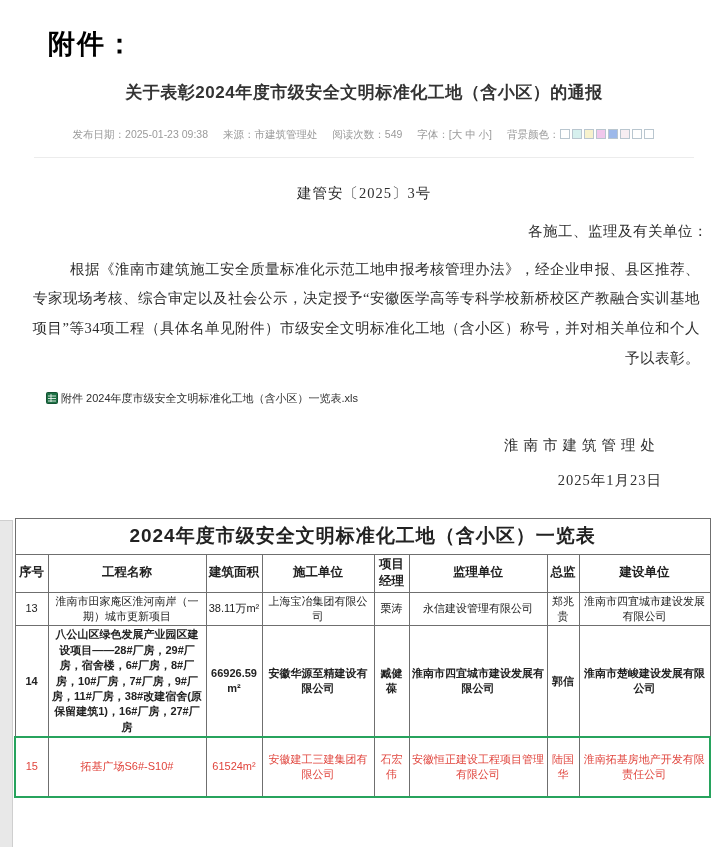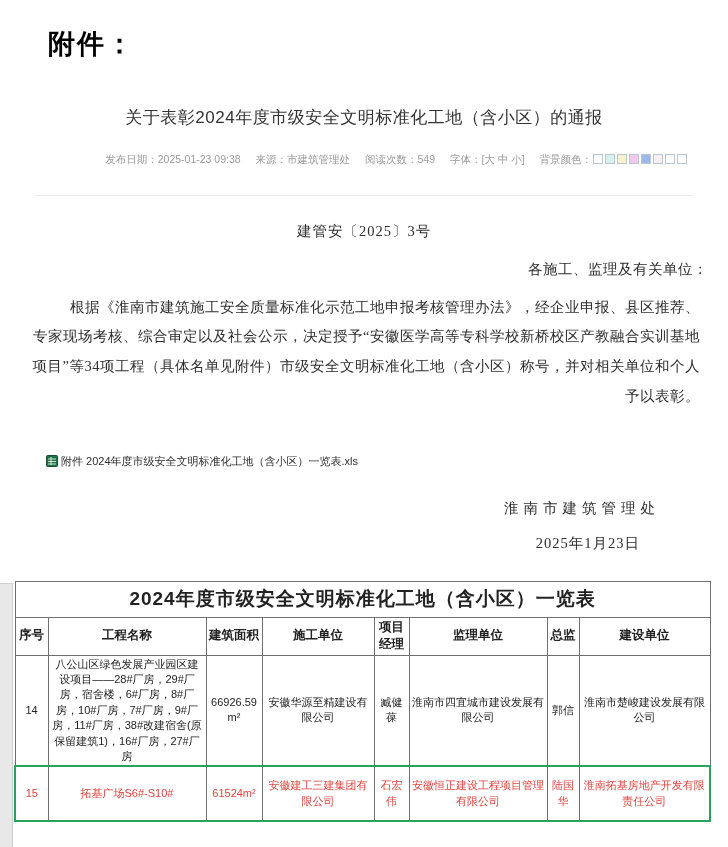--- a/index.html
+++ b/index.html
@@ -6,70 +6,70 @@
   html,body { margin:0; padding:0; }
   body {
     width:728px; height:847px; overflow:hidden; background:#ffffff;
     font-family:"Liberation Sans", sans-serif; color:#333;
   }
   .attach-label {
     margin:26px 0 0 48px; font-size:27px; font-weight:600; color:#000;
     font-family:"Liberation Serif", serif; letter-spacing:2px;
   }
   .doc-title {
-    text-align:center; margin-top:44px; font-size:17px; font-weight:normal; color:#333;
+    text-align:center; margin-top:19px; font-size:17px; font-weight:bold; color:#333;
     letter-spacing:0.5px;
   }
   .meta-line {
-    width:660px; margin:24px auto 0; text-align:right; font-size:10.5px; color:#9a9a9a;
-    padding-bottom:28px; border-bottom:1px solid #ececec; white-space:nowrap;
+    width:660px; margin:24px auto 0; text-align:center; font-size:10.5px; color:#9a9a9a;
+    padding-bottom:15px; border-bottom:1px solid #ececec; white-space:nowrap;
   }
   .meta-item { margin:0 6px; }
   .swatch {
     display:inline-block; width:10px; height:10px; border:1px solid #b9c6cf;
     margin:0 1px; vertical-align:-1px;
   }
   .doc-number {
     text-align:center; margin-top:26px; font-family:"Liberation Serif", serif;
     font-size:14.5px; color:#2e2e2e; letter-spacing:1px;
   }
   .doc-body {
     width:688px; margin:14px auto 0; font-family:"Liberation Serif", serif;
     font-size:14.5px; color:#2e2e2e; line-height:2.05; letter-spacing:0.5px;text-align:right;
   }
   .para { text-indent:2em; margin:8px; }
   .salutation { margin:0; }
   .attach-link {
-    margin:42px 0 0 46px; font-size:11px; color:#2e2e2e; cursor:pointer;
+    margin:17px 0 0 46px; font-size:11px; color:#2e2e2e; cursor:pointer;
     display:flex; align-items:center; gap:3px;
   }
   .xls-icon { width:12px; height:12px; flex:0 0 auto; }
   .signature { text-align:right; font-family:"Liberation Serif", serif; font-size:14.5px; color:#2e2e2e; }
   .sig-org { margin:30px 68px 16px 0; letter-spacing:5px; }
-  .sig-date { margin:14px 88px 0 0; letter-spacing:1px; }
+  .sig-date { margin:14px 66px 0 0; letter-spacing:1px; }
 
   .table-section { position:relative; margin-top:28px; height:360px; }
   .gutter {
     position:absolute; left:0; top:2px; bottom:-20px; width:13px;
     background:#e8e8e8; border-right:1px solid #cfcfcf; border-top:1px solid #cfcfcf;
   }
   table.main {
     border-collapse:collapse; margin-left:14px; width:695px; table-layout:fixed;
     font-size:11px; color:#222; background:#fff;
   }
   table.main td {
     border:1px solid #6f6f6f; text-align:center; vertical-align:middle;
     padding:1px 2px; word-break:break-all; line-height:1.4;
   }
   td.tbl-title { font-size:19px; font-weight:bold; height:36px; letter-spacing:1px; border-bottom-width:1px; }
   tr.head td { font-size:12.5px; font-weight:bold; height:30px; }
   tr[data-name="table-row"]:nth-child(1) td { height:40px; }
   tr[data-name="table-row"]:nth-child(2) td { height:62px; }
   tr[data-name="table-row"]:nth-child(3) td { height:30px; }
-  tr[data-name="table-row"]:nth-child(4) td { height:55px; }
+  tr[data-name="table-row"]:nth-child(4) td { height:55px;font-weight:bold; }
   tr[data-name="table-row"]:nth-child(5) td { height:60px; }
   tr[data-name="table-row"]:nth-child(6) td { height:38px; }
   tr.highlight td { color:#e0443c; border-top:2px solid #27a35d; border-bottom:2px solid #27a35d; }
   tr.highlight td:first-child { border-left:2px solid #27a35d; }
   tr.highlight td:last-child { border-right:2px solid #27a35d; }
 </style>
 </head>
 <body>
 
 <div class="attach-label" data-name="attachment-heading">附件：</div>
@@ -127,20 +127,30 @@
       <tr class="head" data-name="table-header-row">
         <td data-name="col-header">序号</td>
         <td data-name="col-header">工程名称</td>
         <td data-name="col-header">建筑面积</td>
         <td data-name="col-header">施工单位</td>
         <td data-name="col-header">项目经理</td>
         <td data-name="col-header">监理单位</td>
         <td data-name="col-header">总监</td>
         <td data-name="col-header">建设单位</td>
       </tr>
+    <tr data-name="table-row">
+          <td data-name="table-cell">13</td>
+          <td data-name="table-cell">淮南市田家庵区淮河南岸（一期）城市更新项目</td>
+          <td data-name="table-cell">38.11万m²</td>
+          <td data-name="table-cell">上海宝冶集团有限公司</td>
+          <td data-name="table-cell">栗涛</td>
+          <td data-name="table-cell">永信建设管理有限公司</td>
+          <td data-name="table-cell">郑兆贵</td>
+          <td data-name="table-cell">淮南市四宜城市建设发展有限公司</td>
+        </tr>
         <tr data-name="table-row">
           <td data-name="table-cell">14</td>
           <td data-name="table-cell">八公山区绿色发展产业园区建设项目——28#厂房，29#厂房，宿舍楼，6#厂房，8#厂房，10#厂房，7#厂房，9#厂房，11#厂房，38#改建宿舍(原保留建筑1)，16#厂房，27#厂房</td>
           <td data-name="table-cell">66926.59m²</td>
           <td data-name="table-cell">安徽华源至精建设有限公司</td>
           <td data-name="table-cell">臧健葆</td>
           <td data-name="table-cell">淮南市四宜城市建设发展有限公司</td>
           <td data-name="table-cell">郭信</td>
           <td data-name="table-cell">淮南市楚峻建设发展有限公司</td>
         </tr>

